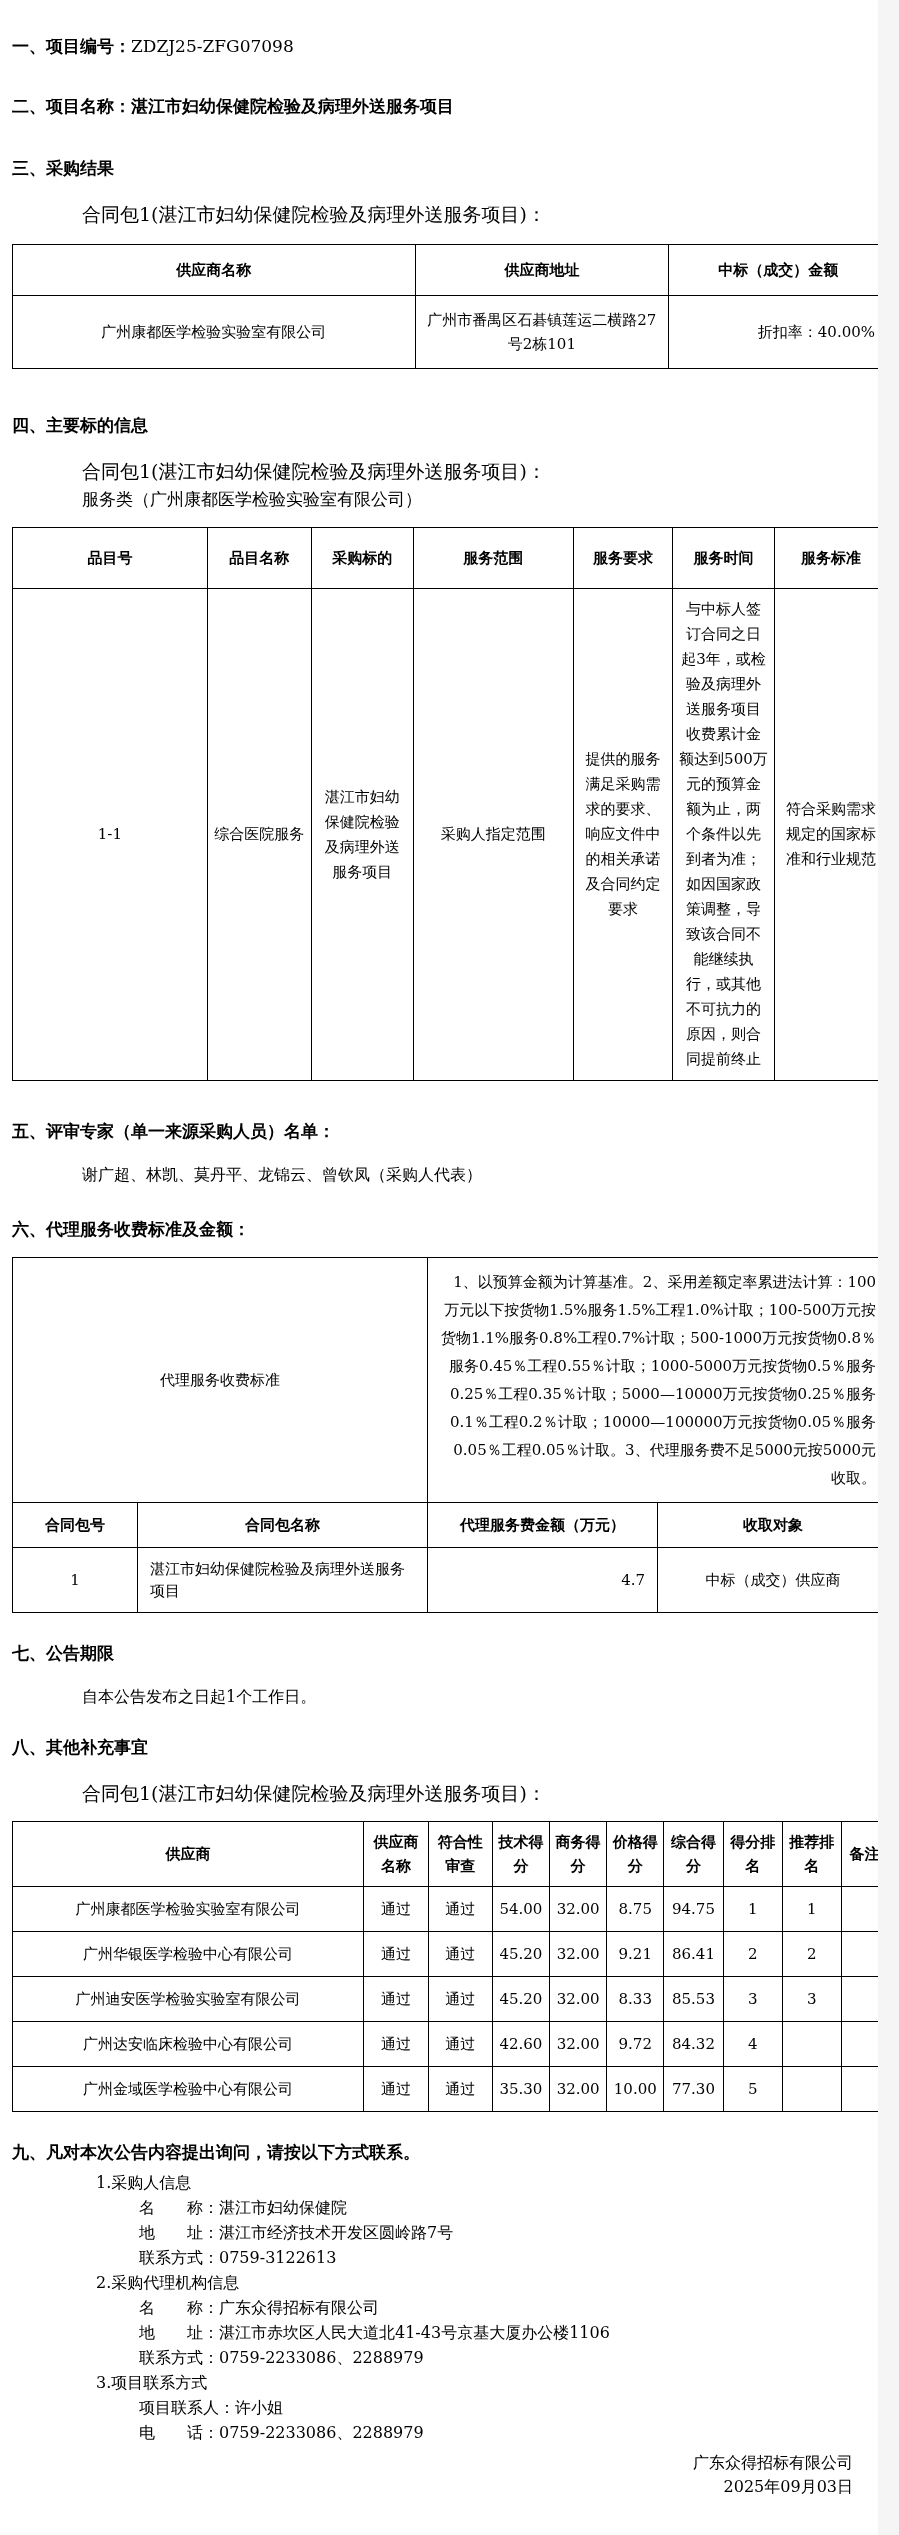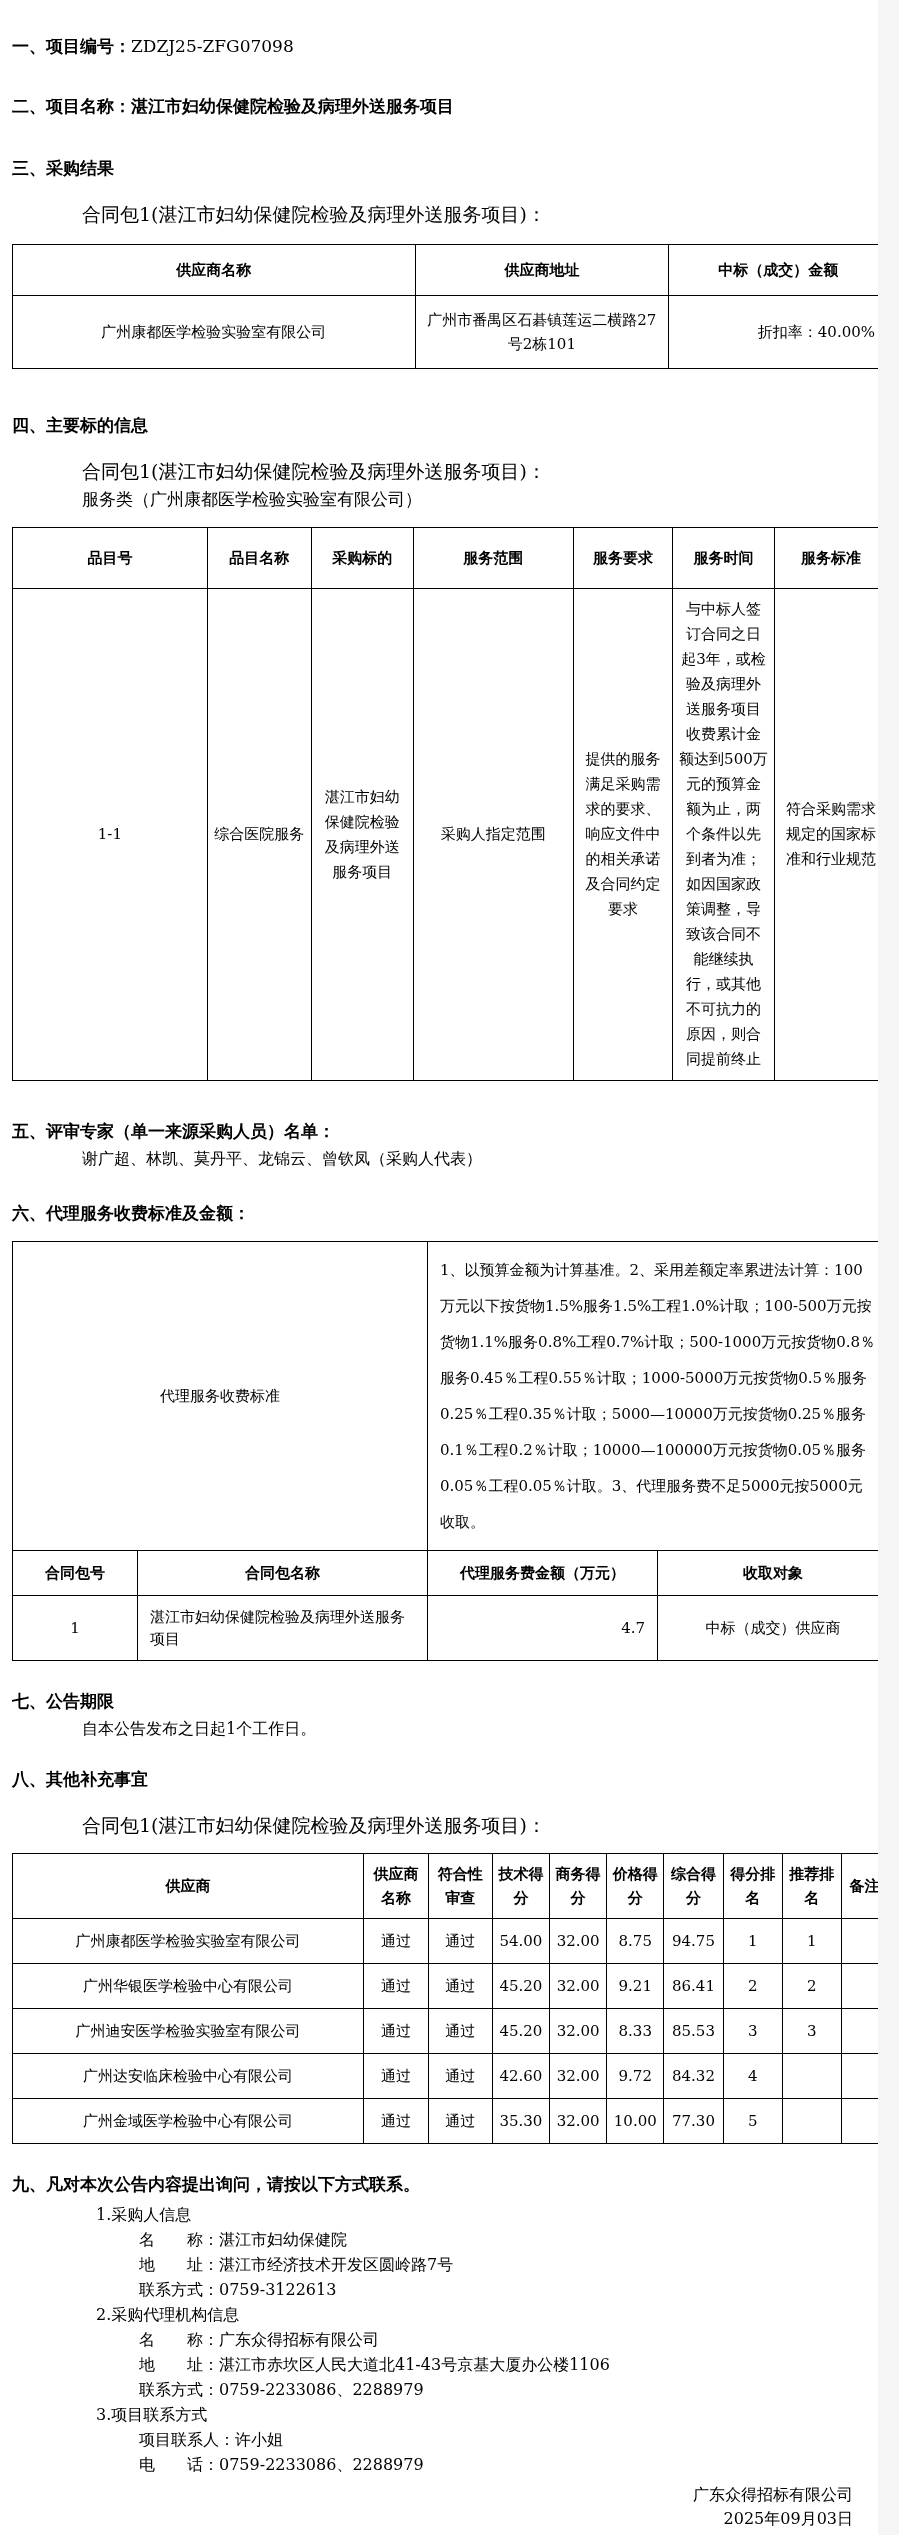--- a/index.html
+++ b/index.html
@@ -13,38 +13,38 @@
     position:absolute; top:0; right:0; width:21px; height:2535px;
     background:#f5f5f5;
   }
   .wrap { padding:36px 0 0 12px; width:877px; }
   .sec-h { font-size:17px; font-weight:bold; line-height:20px; }
   .sec-h .val-normal { font-weight:normal; }
   .mt-s2 { margin-top:40px; }
   .mt-s3 { margin-top:42px; }
   .pkg  { margin-top:26px; padding-left:70px; font-size:19px; line-height:20px; }
   .cat  { margin-top:8px;  padding-left:70px; font-size:17px; line-height:20px; }
-  .body-line { margin-top:8px; padding-left:70px; font-size:16px; line-height:20px; }
+  .body-line { margin-top:24px; padding-left:70px; font-size:16px; line-height:20px; }
 
   table { border-collapse:collapse; table-layout:fixed; width:876px; margin-top:18px; }
   td { border:1px solid #000; font-size:15px; vertical-align:middle; text-align:center; word-break:break-all; }
   .hd { font-weight:bold; }
 
   
   .t-result { margin-top:20px; }
   .t-result .hd { padding:13px 6px; }
   .t-result td { padding:12px 8px; line-height:24px; }
   .t-result .ar { text-align:right; padding-right:12px; }
 
   
   .t-subject .hd { padding:20px 12px; line-height:20px; }
   .t-subject td { padding:8px 6px; line-height:25px; }
 
   
-  .t-fee .fee-text { text-align:left; padding:10px 12px; line-height:36px; }
+  .t-fee .fee-text { text-align:right; padding:10px 12px; line-height:28px; }
   .t-fee .hd { padding:12px 4px; line-height:20px; }
   .t-fee td { line-height:22px; }
   .t-fee .pkg-name { text-align:left; padding:10px 12px; }
   .t-fee .ar { text-align:right; padding:10px 12px; }
   .t-fee .mid { padding:10px 6px; }
 
   
   .t-score .hd { padding:8px 2px; line-height:24px; }
   .t-score td { padding:11px 2px; line-height:22px; }
 

